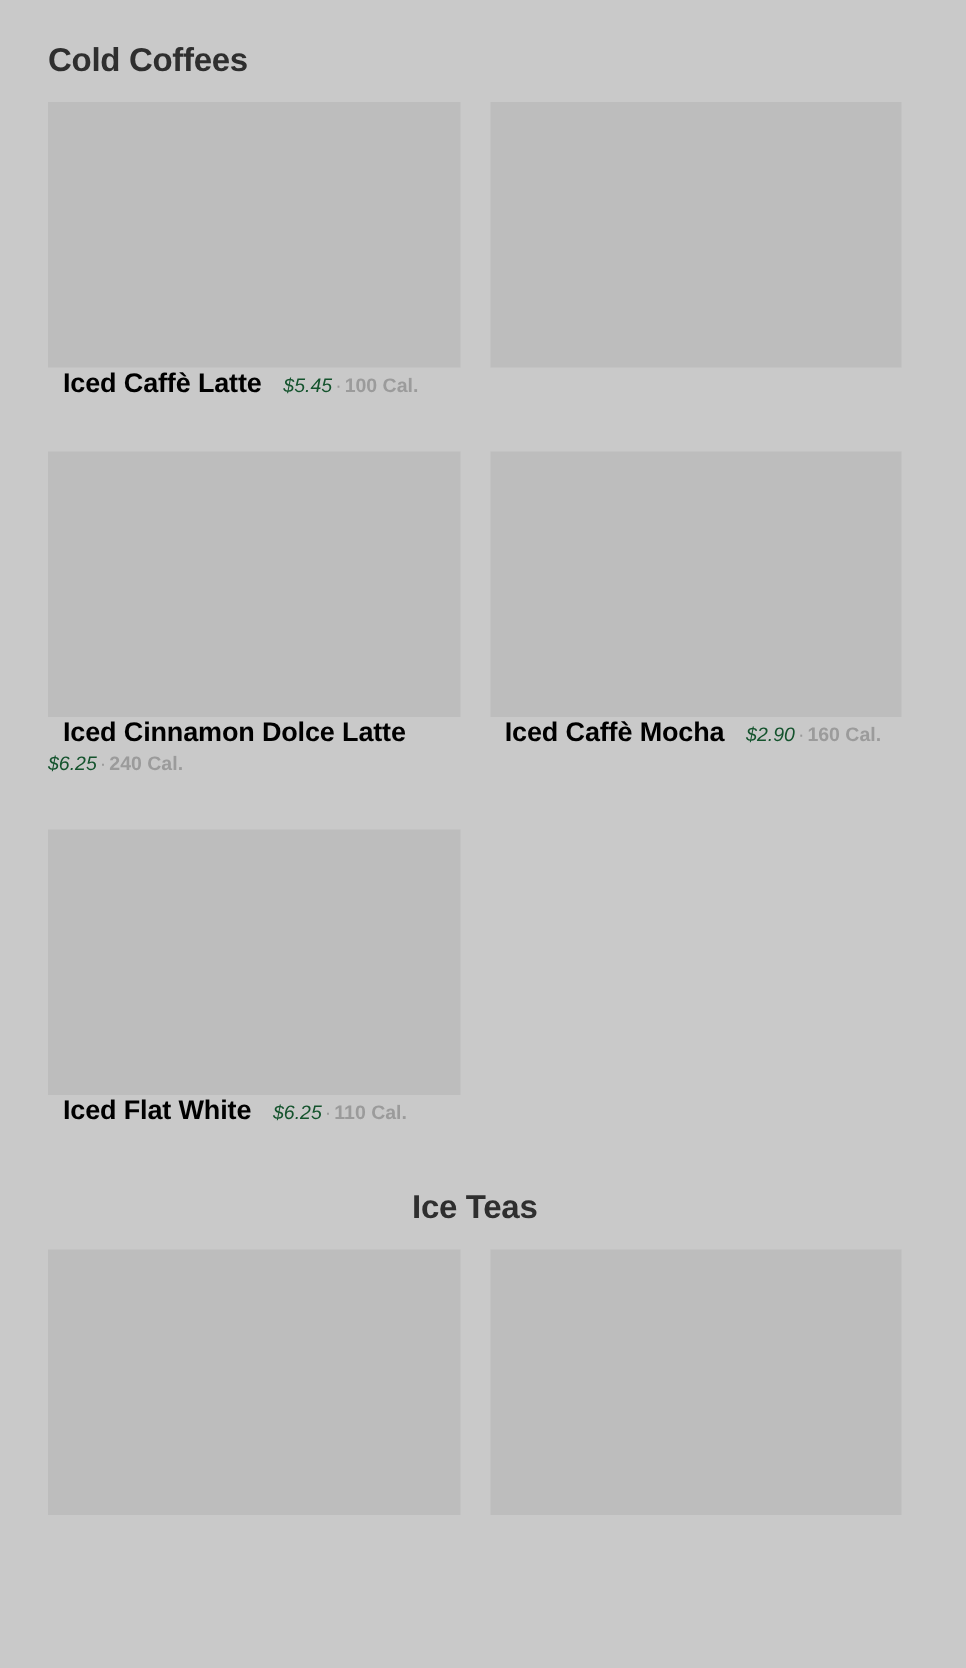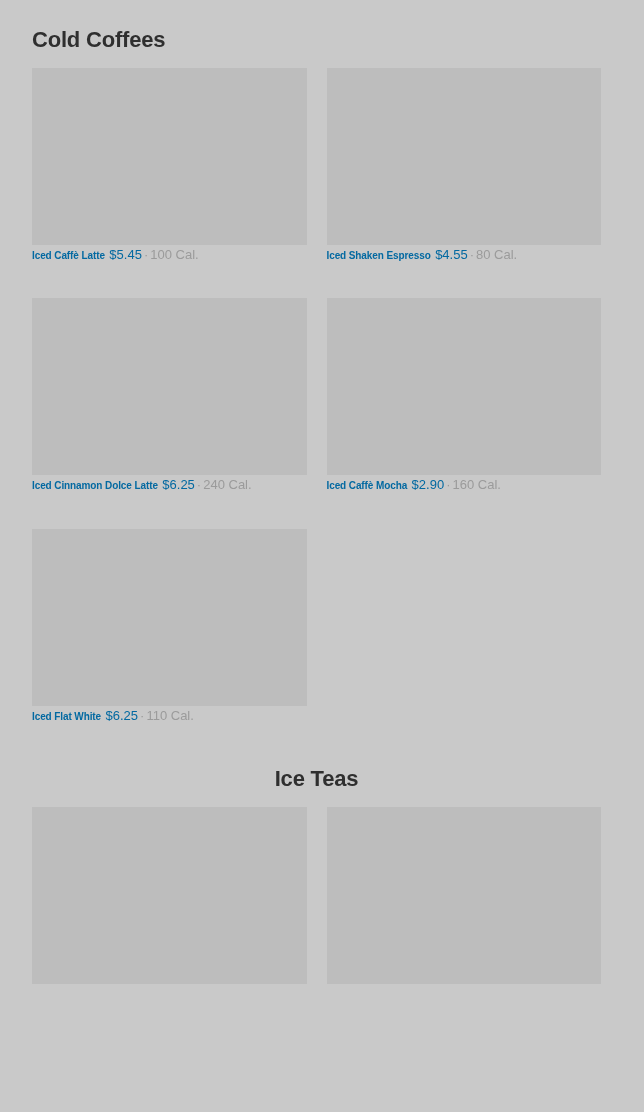--- a/index.html
+++ b/index.html
@@ -49,42 +49,44 @@
   .card-image {
     width: 100%;
     height: 177px;
     background: #bdbdbd;
     display: block;
   }
   .card-body {
     padding-top: 11px;
   }
   .card-title {
-    font-size: 10px;
+    font-size: 18px;
     font-weight: 700;
-    color: #0369a1;
+    color: #000000;
     line-height: 1.2;
     letter-spacing: -0.1px;
-    margin: 0;
+    margin: 10px;
   }
   .card-meta {
     font-size: 13px;
     line-height: 1.3;
     margin: 7px 0 0 0;
     color: #8e8e8e;
   }
   .card-price {
-    color: #0369a1;
+    color: #14532d;
+    font-style: italic;
   }
   .meta-sep {
     color: #9a9a9a;
     padding: 0 2px;
   }
   .card-cal {
     color: #9b9b9b;
+    font-weight: bold;
   }
 </style>
 </head>
 <body>
 
 <div class="page">
 
   <section class="section">
     <h2 class="section-heading">Cold Coffees</h2>
     <div class="grid">
@@ -94,26 +96,20 @@
         <span class="card-body">
           <span class="card-title">Iced Caffè Latte</span>
           <span class="card-meta">
             <span class="card-price">$5.45</span><span class="meta-sep">·</span><span class="card-cal">100 Cal.</span>
           </span>
         </span>
       </a>
 
       <a class="card">
         <span class="card-image"></span>
-        <span class="card-body">
-          <span class="card-title">Iced Shaken Espresso</span>
-          <span class="card-meta">
-            <span class="card-price">$4.55</span><span class="meta-sep">·</span><span class="card-cal">80 Cal.</span>
-          </span>
-        </span>
       </a>
 
 
       <a class="card">
         <span class="card-image"></span>
         <span class="card-body">
           <span class="card-title">Iced Cinnamon Dolce Latte</span>
           <span class="card-meta">
             <span class="card-price">$6.25</span><span class="meta-sep">·</span><span class="card-cal">240 Cal.</span>
           </span>

